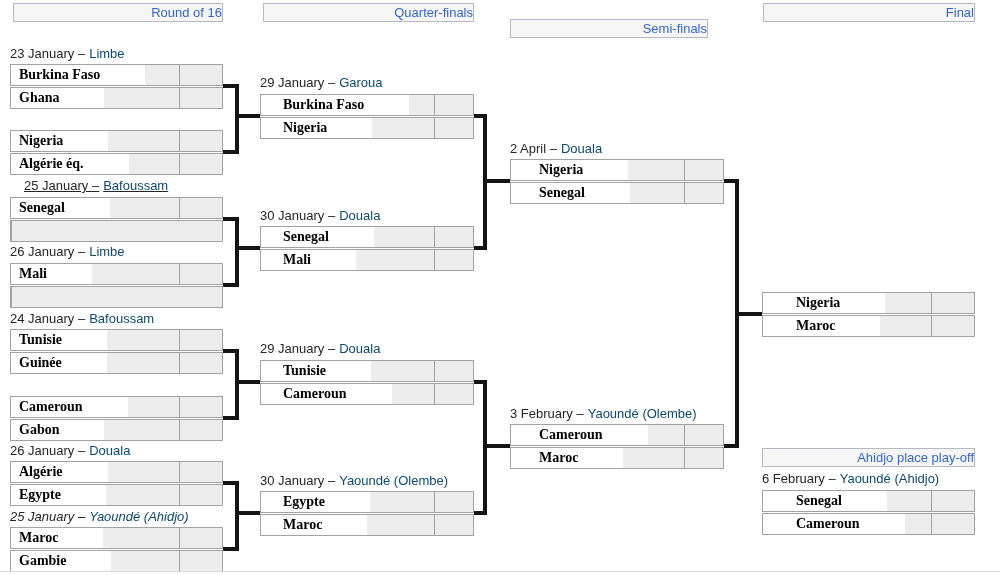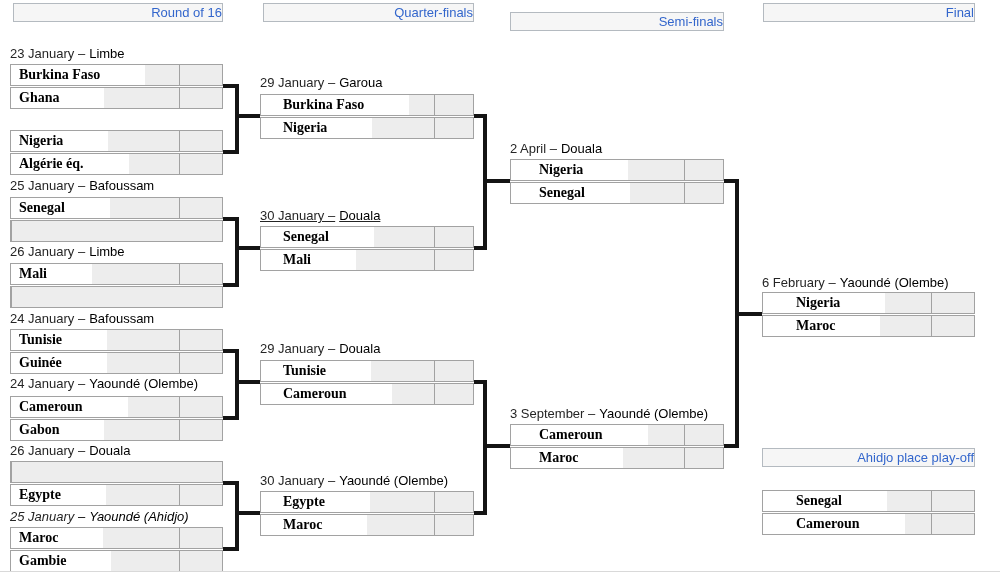--- a/index.html
+++ b/index.html
@@ -4,21 +4,21 @@
 <style>
   html,body{margin:0;padding:0;background:#ffffff;}
   .stage{position:relative;width:1000px;height:575px;background:#ffffff;overflow:hidden;
          font-family:"Liberation Sans",sans-serif;}
   
   .hdr{position:absolute;box-sizing:border-box;height:19px;border:1px solid #b4bac0;
        background:#f6f6f6;color:#3366cc;font-size:13px;line-height:17px;text-align:right;
        white-space:nowrap;cursor:pointer;}
   
   .date{position:absolute;font-size:13px;line-height:14px;color:#252525;white-space:nowrap;}
-  .date .venue{color:#000000;margin-left:4px;text-decoration:none;cursor:pointer;}
+  .date .venue{color:#0c4a6e;margin-left:4px;text-decoration:none;cursor:pointer;}
   
   .match{position:absolute;}
   .row{box-sizing:border-box;height:22px;border:1px solid #a2a2a2;background:#ededed;
        display:flex;margin-bottom:1px;}
   .name{flex:1;overflow:hidden;}
   .name span{display:inline-block;height:20px;line-height:20px;background:#ffffff;
              font-family:"Liberation Serif",serif;font-weight:bold;font-size:14px;color:#000;
              padding:0 45px 0 8px;white-space:nowrap;}
   .score{box-sizing:border-box;border-left:1px solid #a2a2a2;background:#ededed;
          font-family:"Liberation Serif",serif;font-weight:bold;font-size:14px;
@@ -31,21 +31,21 @@
   .ln{position:absolute;background:#141414;}
   .baseline{position:absolute;left:0;top:571px;width:1000px;height:1px;background:#d9d9d9;}
 </style>
 </head>
 <body>
 
 <div class="stage">
 
   <div class="hdr" style="left:13px;top:3px;width:210px;">Round of 16</div>
   <div class="hdr" style="left:263px;top:3px;width:211px;">Quarter-finals</div>
-  <div class="hdr" style="left:510px;top:12px;width:214px;">Semi-finals</div>
+  <div class="hdr" style="left:510px;top:19px;width:198px;">Semi-finals</div>
   <div class="hdr" style="left:763px;top:3px;width:212px;">Final</div>
 
   <div class="date" style="left:10px;top:47px;"><span>23 January –</span><a class="venue">Limbe</a></div>
   <div class="match m-r16" style="left:10px;top:64px;">
     <div class="row">
         <div class="name"><span>Burkina Faso</span></div>
         <div class="score"></div>
       </div>
     <div class="row">
         <div class="name"><span>Ghana</span></div>
@@ -58,21 +58,21 @@
     <div class="row">
         <div class="name"><span>Nigeria</span></div>
         <div class="score"></div>
       </div>
     <div class="row">
         <div class="name"><span>Algérie éq.</span></div>
         <div class="score"></div>
       </div>
   </div>
 
-  <div class="date" style="left:10px;top:179px;"><span>25 January –</span><a class="venue">Bafoussam</a></div>
+  <div class="date" style="left:24px;top:179px;text-decoration:underline;"><span>25 January –</span><a class="venue">Bafoussam</a></div>
   <div class="match m-r16" style="left:10px;top:197px;">
     <div class="row">
         <div class="name"><span>Senegal</span></div>
         <div class="score"></div>
       </div>
     <div class="row">
         <div class="score"></div>
       </div>
   </div>
 
@@ -92,35 +92,35 @@
     <div class="row">
         <div class="name"><span>Tunisie</span></div>
         <div class="score"></div>
       </div>
     <div class="row">
         <div class="name"><span>Guinée</span></div>
         <div class="score"></div>
       </div>
   </div>
 
-  <div class="date" style="left:10px;top:377px;"><span>24 January –</span><a class="venue">Yaoundé (Olembe)</a></div>
   <div class="match m-r16" style="left:10px;top:396px;">
     <div class="row">
         <div class="name"><span>Cameroun</span></div>
         <div class="score"></div>
       </div>
     <div class="row">
         <div class="name"><span>Gabon</span></div>
         <div class="score"></div>
       </div>
   </div>
 
   <div class="date" style="left:10px;top:444px;"><span>26 January –</span><a class="venue">Douala</a></div>
   <div class="match m-r16" style="left:10px;top:461px;">
     <div class="row">
+        <div class="name"><span>Algérie</span></div>
         <div class="score"></div>
       </div>
     <div class="row">
         <div class="name"><span>Egypte</span></div>
         <div class="score"></div>
       </div>
   </div>
 
   <div class="date" style="left:10px;top:510px;font-style:italic;"><span>25 January –</span><a class="venue">Yaoundé (Ahidjo)</a></div>
   <div class="match m-r16" style="left:10px;top:527px;">
@@ -139,21 +139,21 @@
     <div class="row">
         <div class="name"><span>Burkina Faso</span></div>
         <div class="score"></div>
       </div>
     <div class="row">
         <div class="name"><span>Nigeria</span></div>
         <div class="score"></div>
       </div>
   </div>
 
-  <div class="date" style="left:260px;top:209px;text-decoration:underline;"><span>30 January –</span><a class="venue">Douala</a></div>
+  <div class="date" style="left:260px;top:209px;"><span>30 January –</span><a class="venue">Douala</a></div>
   <div class="match m-qf" style="left:260px;top:226px;">
     <div class="row">
         <div class="name"><span>Senegal</span></div>
         <div class="score"></div>
       </div>
     <div class="row">
         <div class="name"><span>Mali</span></div>
         <div class="score"></div>
       </div>
   </div>
@@ -187,45 +187,45 @@
     <div class="row">
         <div class="name"><span>Nigeria</span></div>
         <div class="score"></div>
       </div>
     <div class="row">
         <div class="name"><span>Senegal</span></div>
         <div class="score"></div>
       </div>
   </div>
 
-  <div class="date" style="left:510px;top:407px;"><span>3 September –</span><a class="venue">Yaoundé (Olembe)</a></div>
+  <div class="date" style="left:510px;top:407px;"><span>3 February –</span><a class="venue">Yaoundé (Olembe)</a></div>
   <div class="match m-sf" style="left:510px;top:424px;">
     <div class="row">
         <div class="name"><span>Cameroun</span></div>
         <div class="score"></div>
       </div>
     <div class="row">
         <div class="name"><span>Maroc</span></div>
         <div class="score"></div>
       </div>
   </div>
 
-  <div class="date" style="left:762px;top:276px;"><span>6 February –</span><a class="venue">Yaoundé (Olembe)</a></div>
   <div class="match m-fin" style="left:762px;top:292px;">
     <div class="row">
         <div class="name"><span>Nigeria</span></div>
         <div class="score"></div>
       </div>
     <div class="row">
         <div class="name"><span>Maroc</span></div>
         <div class="score"></div>
       </div>
   </div>
 
   <div class="hdr" style="left:762px;top:448px;width:213px;">Ahidjo place play-off</div>
+  <div class="date" style="left:762px;top:472px;"><span>6 February –</span><a class="venue">Yaoundé (Ahidjo)</a></div>
   <div class="match m-fin" style="left:762px;top:490px;">
     <div class="row">
         <div class="name"><span>Senegal</span></div>
         <div class="score"></div>
       </div>
     <div class="row">
         <div class="name"><span>Cameroun</span></div>
         <div class="score"></div>
       </div>
   </div>

